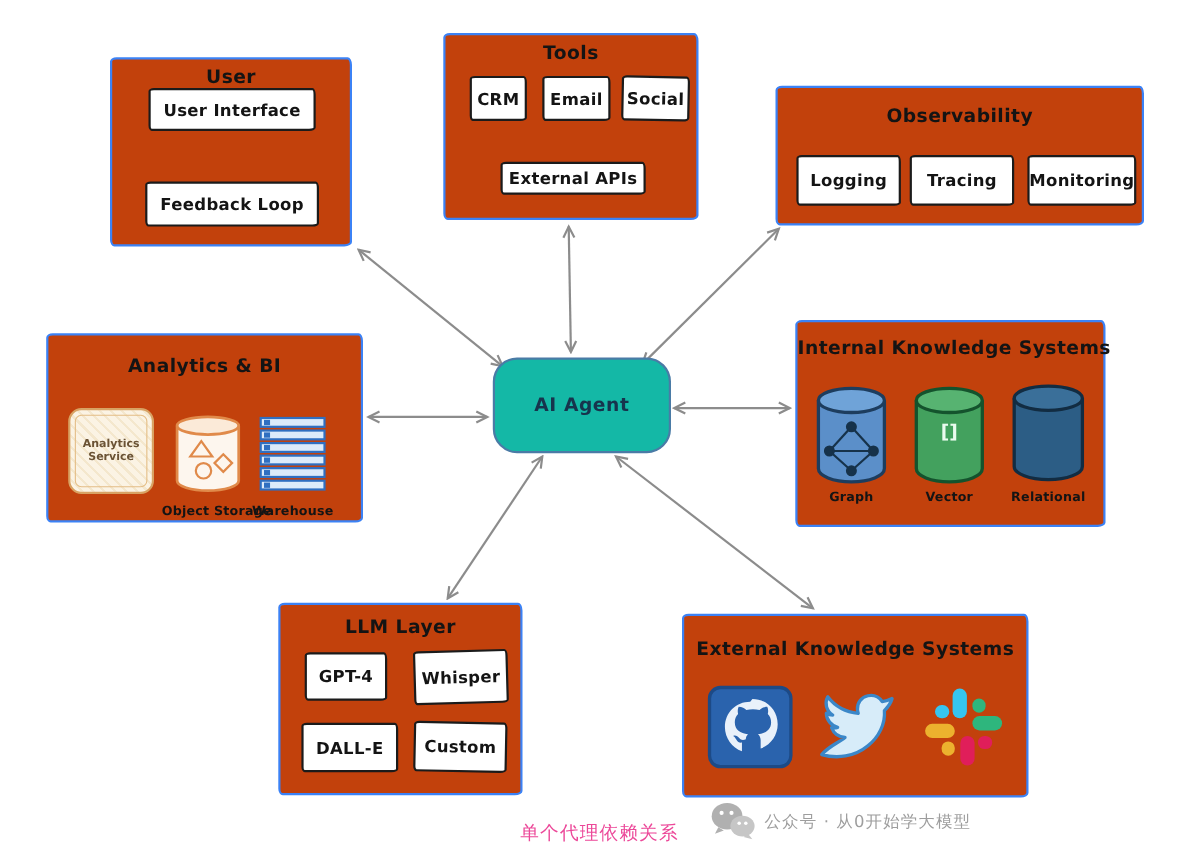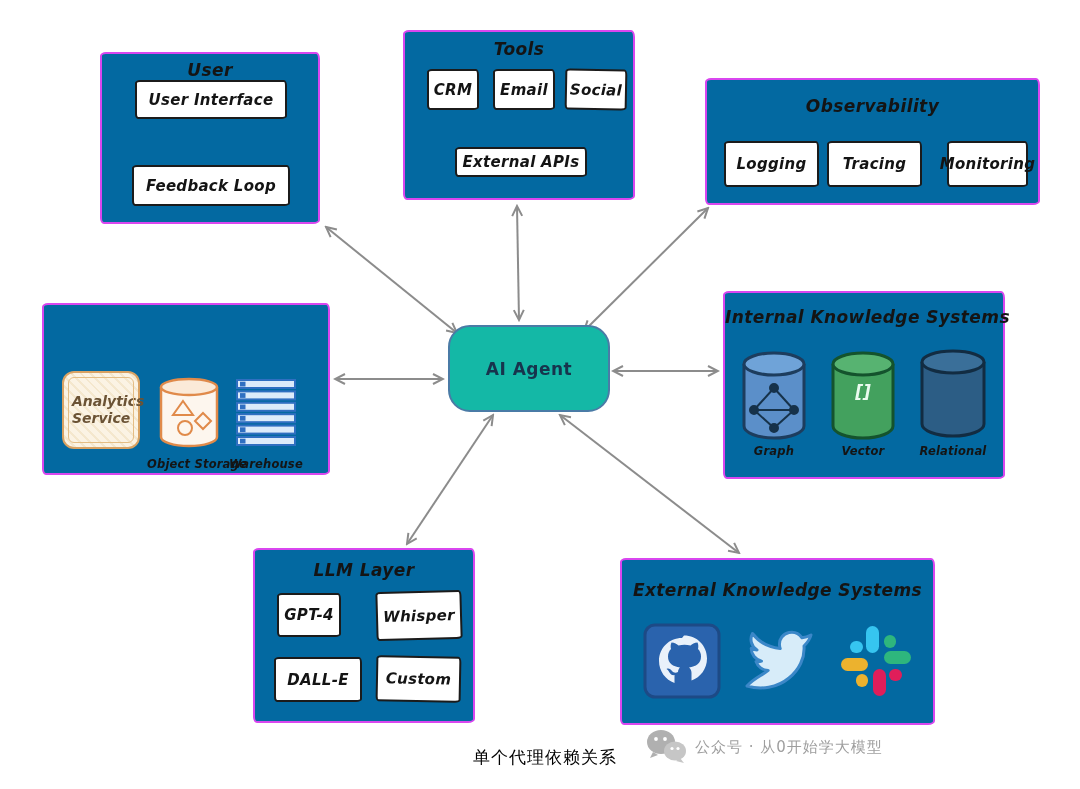--- a/index.html
+++ b/index.html
@@ -1,44 +1,44 @@
 <!DOCTYPE html>
 <html><head>
 <meta charset="utf-8">
 <style>
   * { margin:0; padding:0; box-sizing:border-box; }
   html,body { background:#ffffff; }
   body { font-family:"DejaVu Sans", sans-serif; }
   .canvas { position:relative; width:1080px; height:789px; background:#ffffff; overflow:hidden; }
   .overlay { position:absolute; left:0; top:0; z-index:1; pointer-events:none; }
-  .panel { position:absolute; z-index:2; background:#0369a1; border:2px solid #d946ef;
-           border-radius:6px 4px 7px 4px / 4px 7px 4px 6px;font-style:italic; }
+  .panel { position:absolute; z-index:2; background:#c2410c; border:2px solid #3b82f6;
+           border-radius:6px 4px 7px 4px / 4px 7px 4px 6px; }
   .panel-title { position:absolute; left:0; width:100%; text-align:center; font-size:17px;
                  font-weight:600; color:#141414; letter-spacing:.4px; white-space:nowrap; }
   .mini { position:absolute; border:2px solid #1b1b1b; background:#fff;
           border-radius:5px 3px 6px 3px / 3px 6px 3px 5px;
           display:flex; align-items:center; justify-content:center;
           font-size:15px; font-weight:600; color:#141414; letter-spacing:.3px; white-space:nowrap; }
   .tilt-l { transform:rotate(-1.6deg); }
   .tilt-r { transform:rotate(1.1deg); }
   .agent { position:absolute; z-index:2; left:448px; top:325px; width:162px; height:87px;
            background:#14b8a6; border:2px solid #4a7ba6; border-radius:22px;
            display:flex; align-items:center; justify-content:center;
            font-size:17px; font-weight:600; color:#17344d; letter-spacing:.5px; }
   .icon-wrap { position:absolute; }
   .icon-label { position:absolute; text-align:center; font-size:11.5px; font-weight:600;
                 color:#141414; letter-spacing:.2px; white-space:nowrap; }
   .sketch-card { position:absolute; background:#fbf3e4;
                  background-image:repeating-linear-gradient(45deg,#f4e7cd 0 2px,#fbf3e4 2px 7px);
                  border:2px solid #d8a263; border-radius:12px;
                  outline:1.5px solid #e4bd85; outline-offset:-7px;
                  display:flex; align-items:center; justify-content:center; }
-  .sketch-card .inner-label { font-size:14px; font-weight:600; color:#6b5335; text-align:center;
+  .sketch-card .inner-label { font-size:10px; font-weight:600; color:#6b5335; text-align:center;
                               width:58px; line-height:1.25; }
-  .caption { position:absolute; z-index:2; font-size:17px; color:#000000; letter-spacing:1px; }
+  .caption { position:absolute; z-index:2; font-size:17px; color:#ec4899; letter-spacing:1px; }
   .watermark { position:absolute; z-index:2; display:flex; align-items:center; gap:8px;
                color:#9e9e9e; font-size:15px; letter-spacing:1px; }
   svg { display:block; }
 </style>
 </head>
 <body>
 
 <div class="canvas">
 
   <svg class="overlay" width="1080" height="789">
@@ -78,24 +78,25 @@
     <div class="mini" style="left:22px;top:37px;width:52px;height:41px">CRM</div>
     <div class="mini" style="left:88px;top:37px;width:62px;height:41px">Email</div>
     <div class="mini tilt-r" style="left:160px;top:37px;width:62px;height:41px">Social</div>
     <div class="mini" style="left:50px;top:115px;width:132px;height:30px">External APIs</div>
   </div>
 
   <div class="panel" style="left:705px;top:78px;width:335px;height:127px">
     <div class="panel-title" style="top:16px">Observability</div>
     <div class="mini" style="left:17px;top:61px;width:95px;height:46px">Logging</div>
     <div class="mini" style="left:120px;top:61px;width:95px;height:46px">Tracing</div>
-    <div class="mini" style="left:240px;top:61px;width:81px;height:46px">Monitoring</div>
+    <div class="mini" style="left:227px;top:61px;width:99px;height:46px">Monitoring</div>
   </div>
 
   <div class="panel" style="left:42px;top:303px;width:288px;height:172px">
+    <div class="panel-title" style="top:18px">Analytics &amp; BI</div>
     <div class="sketch-card" style="left:18px;top:66px;width:78px;height:78px">
       <div class="inner-label">Analytics Service</div>
     </div>
     <div class="icon-wrap" style="left:113px;top:70px">
       <svg width="64" height="74" viewBox="0 0 64 74">
         <path d="M4 12 V62 A28 9 0 0 0 60 62 V12" fill="#fdf6ee" stroke="#e08a4a" stroke-width="2.5"></path>
         <ellipse cx="32" cy="12" rx="28" ry="8" fill="#fbead8" stroke="#e08a4a" stroke-width="2.5"></ellipse>
         <g stroke="#e08a4a" stroke-width="2" fill="none">
           <path d="M26 26 L36 40 L16 40 Z"></path>
           <circle cx="28" cy="53" r="7"></circle>
@@ -161,21 +162,21 @@
       <svg width="70" height="92" viewBox="0 0 70 92">
         <path d="M4 14 V76 A31 12 0 0 0 66 76 V14" fill="#2c5d85" stroke="#122c42" stroke-width="3"></path>
         <ellipse cx="35" cy="14" rx="31" ry="11" fill="#3a6f99" stroke="#122c42" stroke-width="3"></ellipse>
       </svg>
     </div>
     <div class="icon-label" style="left:188px;top:151px;width:80px">Relational</div>
   </div>
 
   <div class="panel" style="left:253px;top:548px;width:222px;height:175px">
     <div class="panel-title" style="top:10px">LLM Layer</div>
-    <div class="mini" style="left:22px;top:43px;width:64px;height:44px">GPT-4</div>
+    <div class="mini" style="left:22px;top:43px;width:75px;height:44px">GPT-4</div>
     <div class="mini tilt-l" style="left:121px;top:41px;width:86px;height:49px">Whisper</div>
     <div class="mini" style="left:19px;top:107px;width:88px;height:45px">DALL-E</div>
     <div class="mini tilt-r" style="left:121px;top:106px;width:85px;height:46px">Custom</div>
   </div>
 
   <div class="panel" style="left:620px;top:558px;width:315px;height:167px">
     <div class="panel-title" style="top:20px">External Knowledge Systems</div>
     <div class="icon-wrap" style="left:20px;top:62px">
       <svg width="80" height="78" viewBox="0 0 80 78">
         <rect x="3" y="3" width="74" height="72" rx="10" fill="#2a63ad" stroke="#1d4a86" stroke-width="3"></rect>

